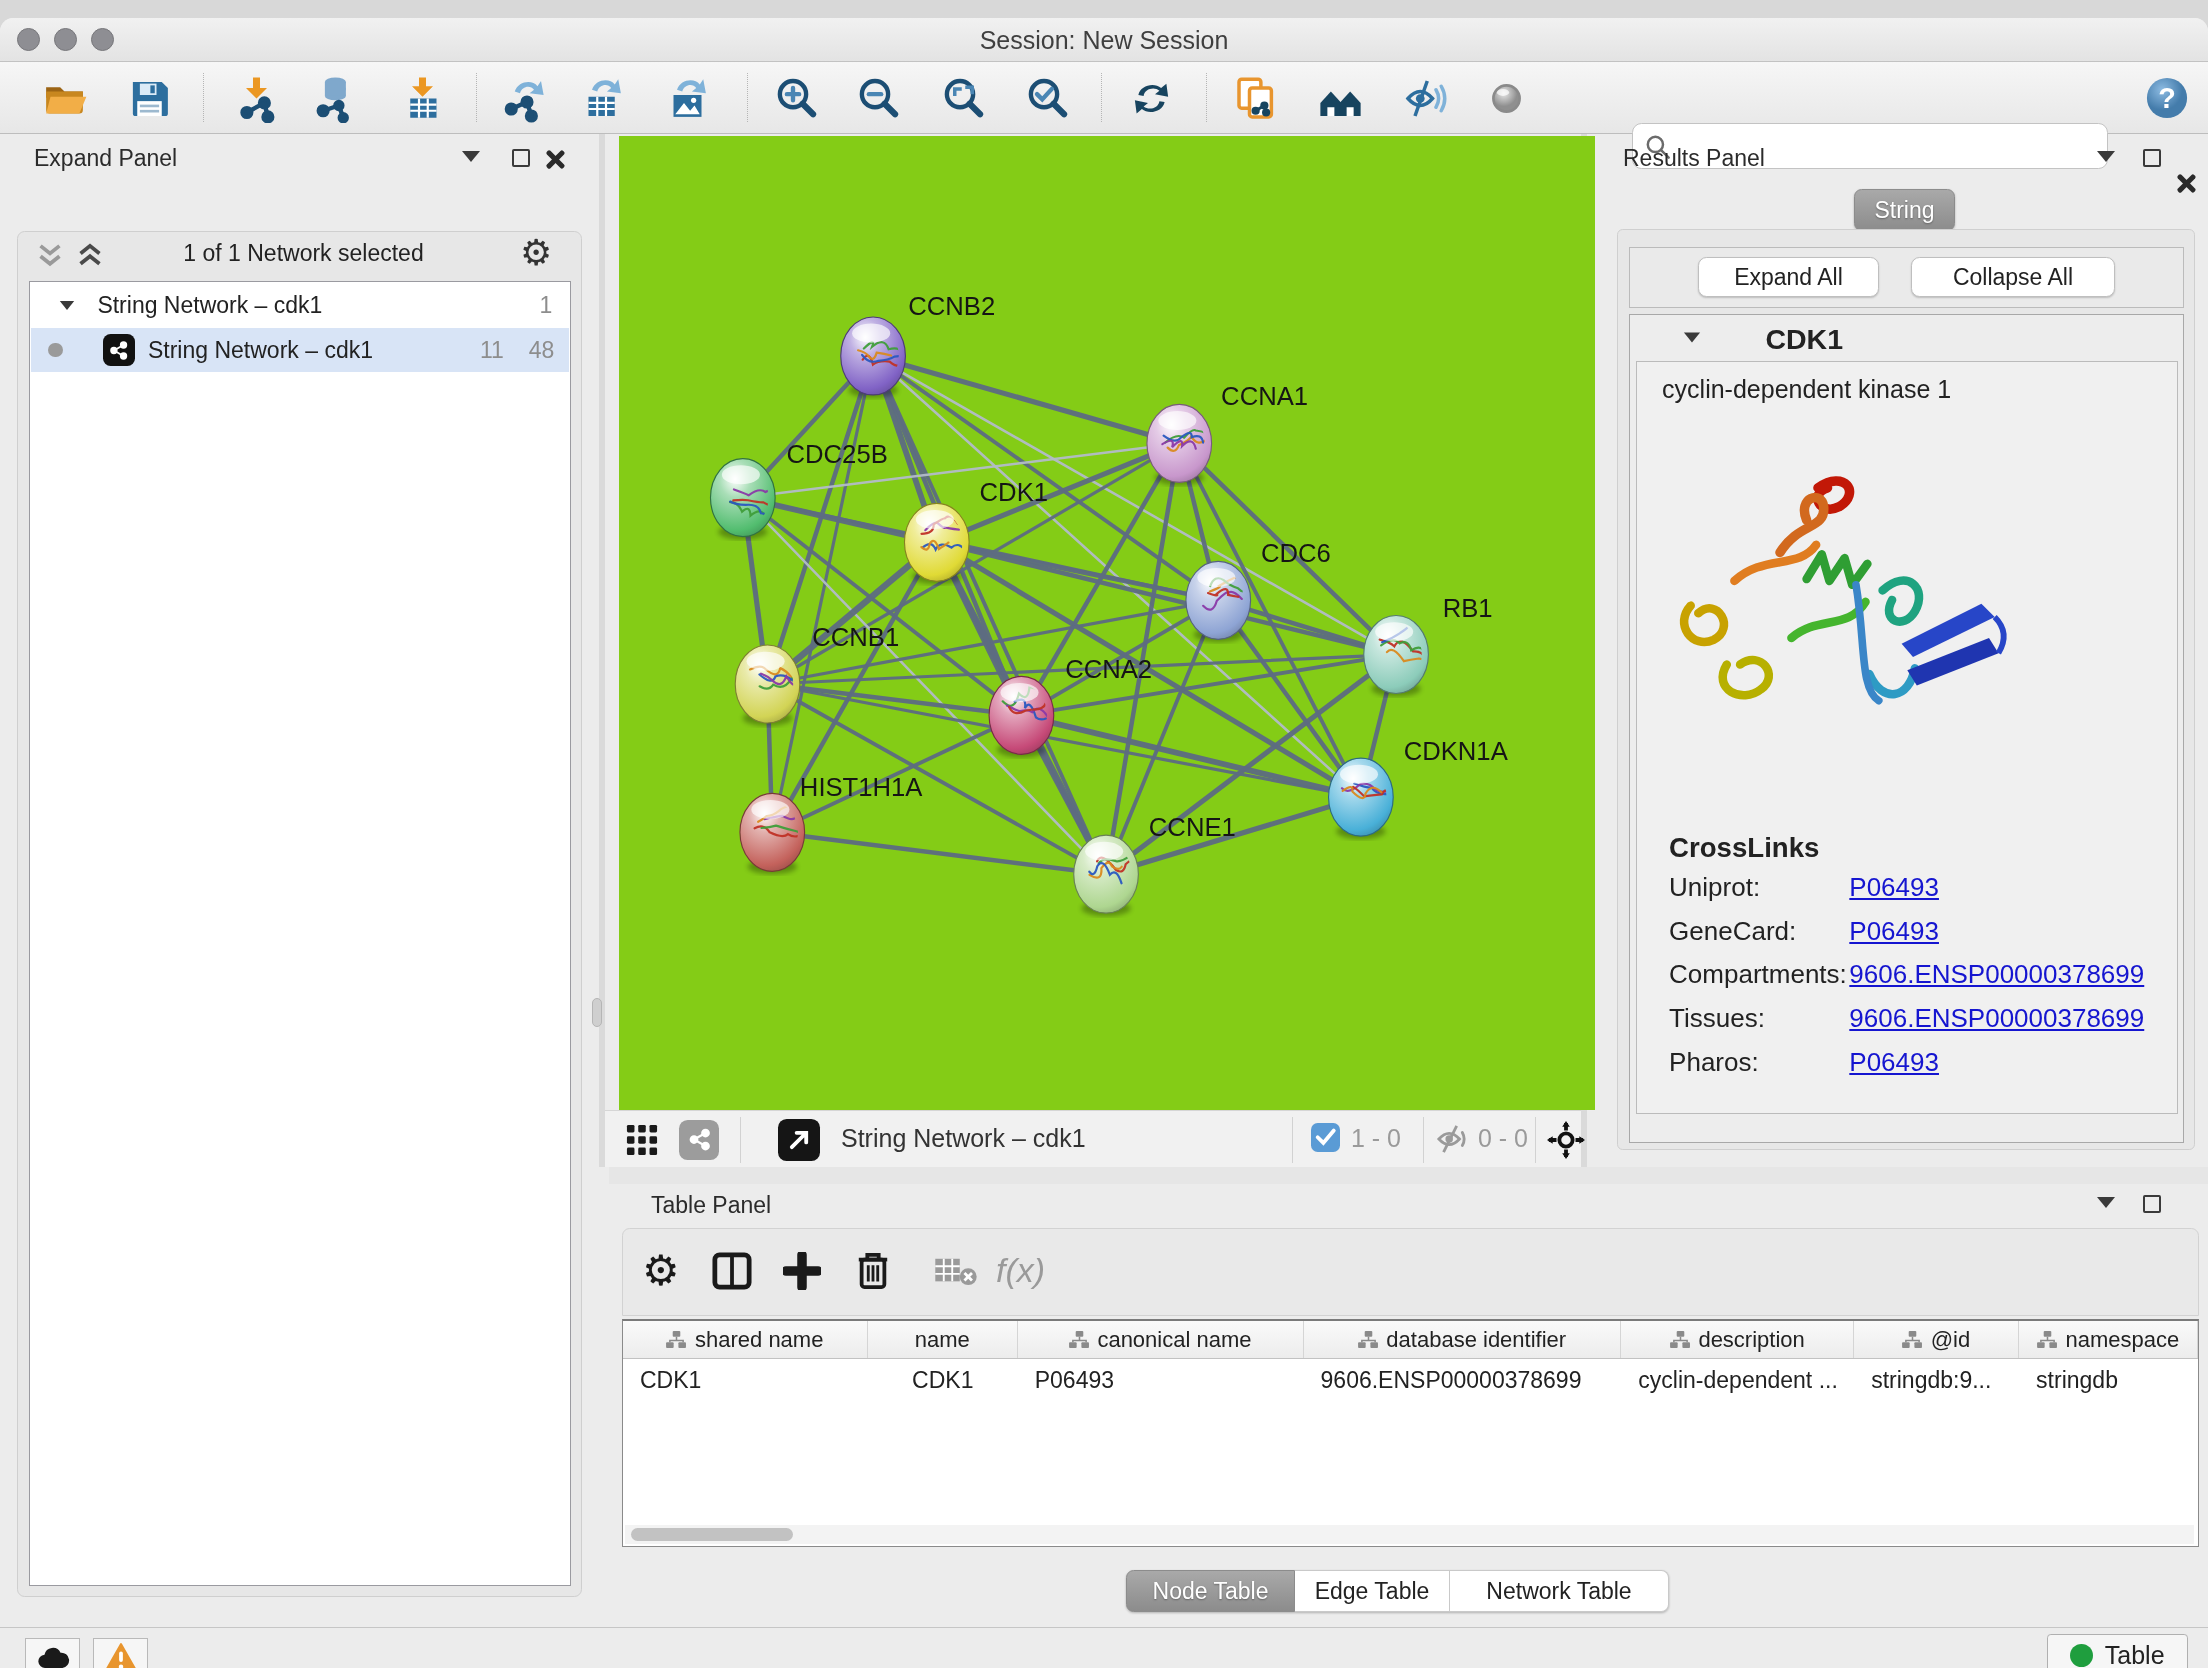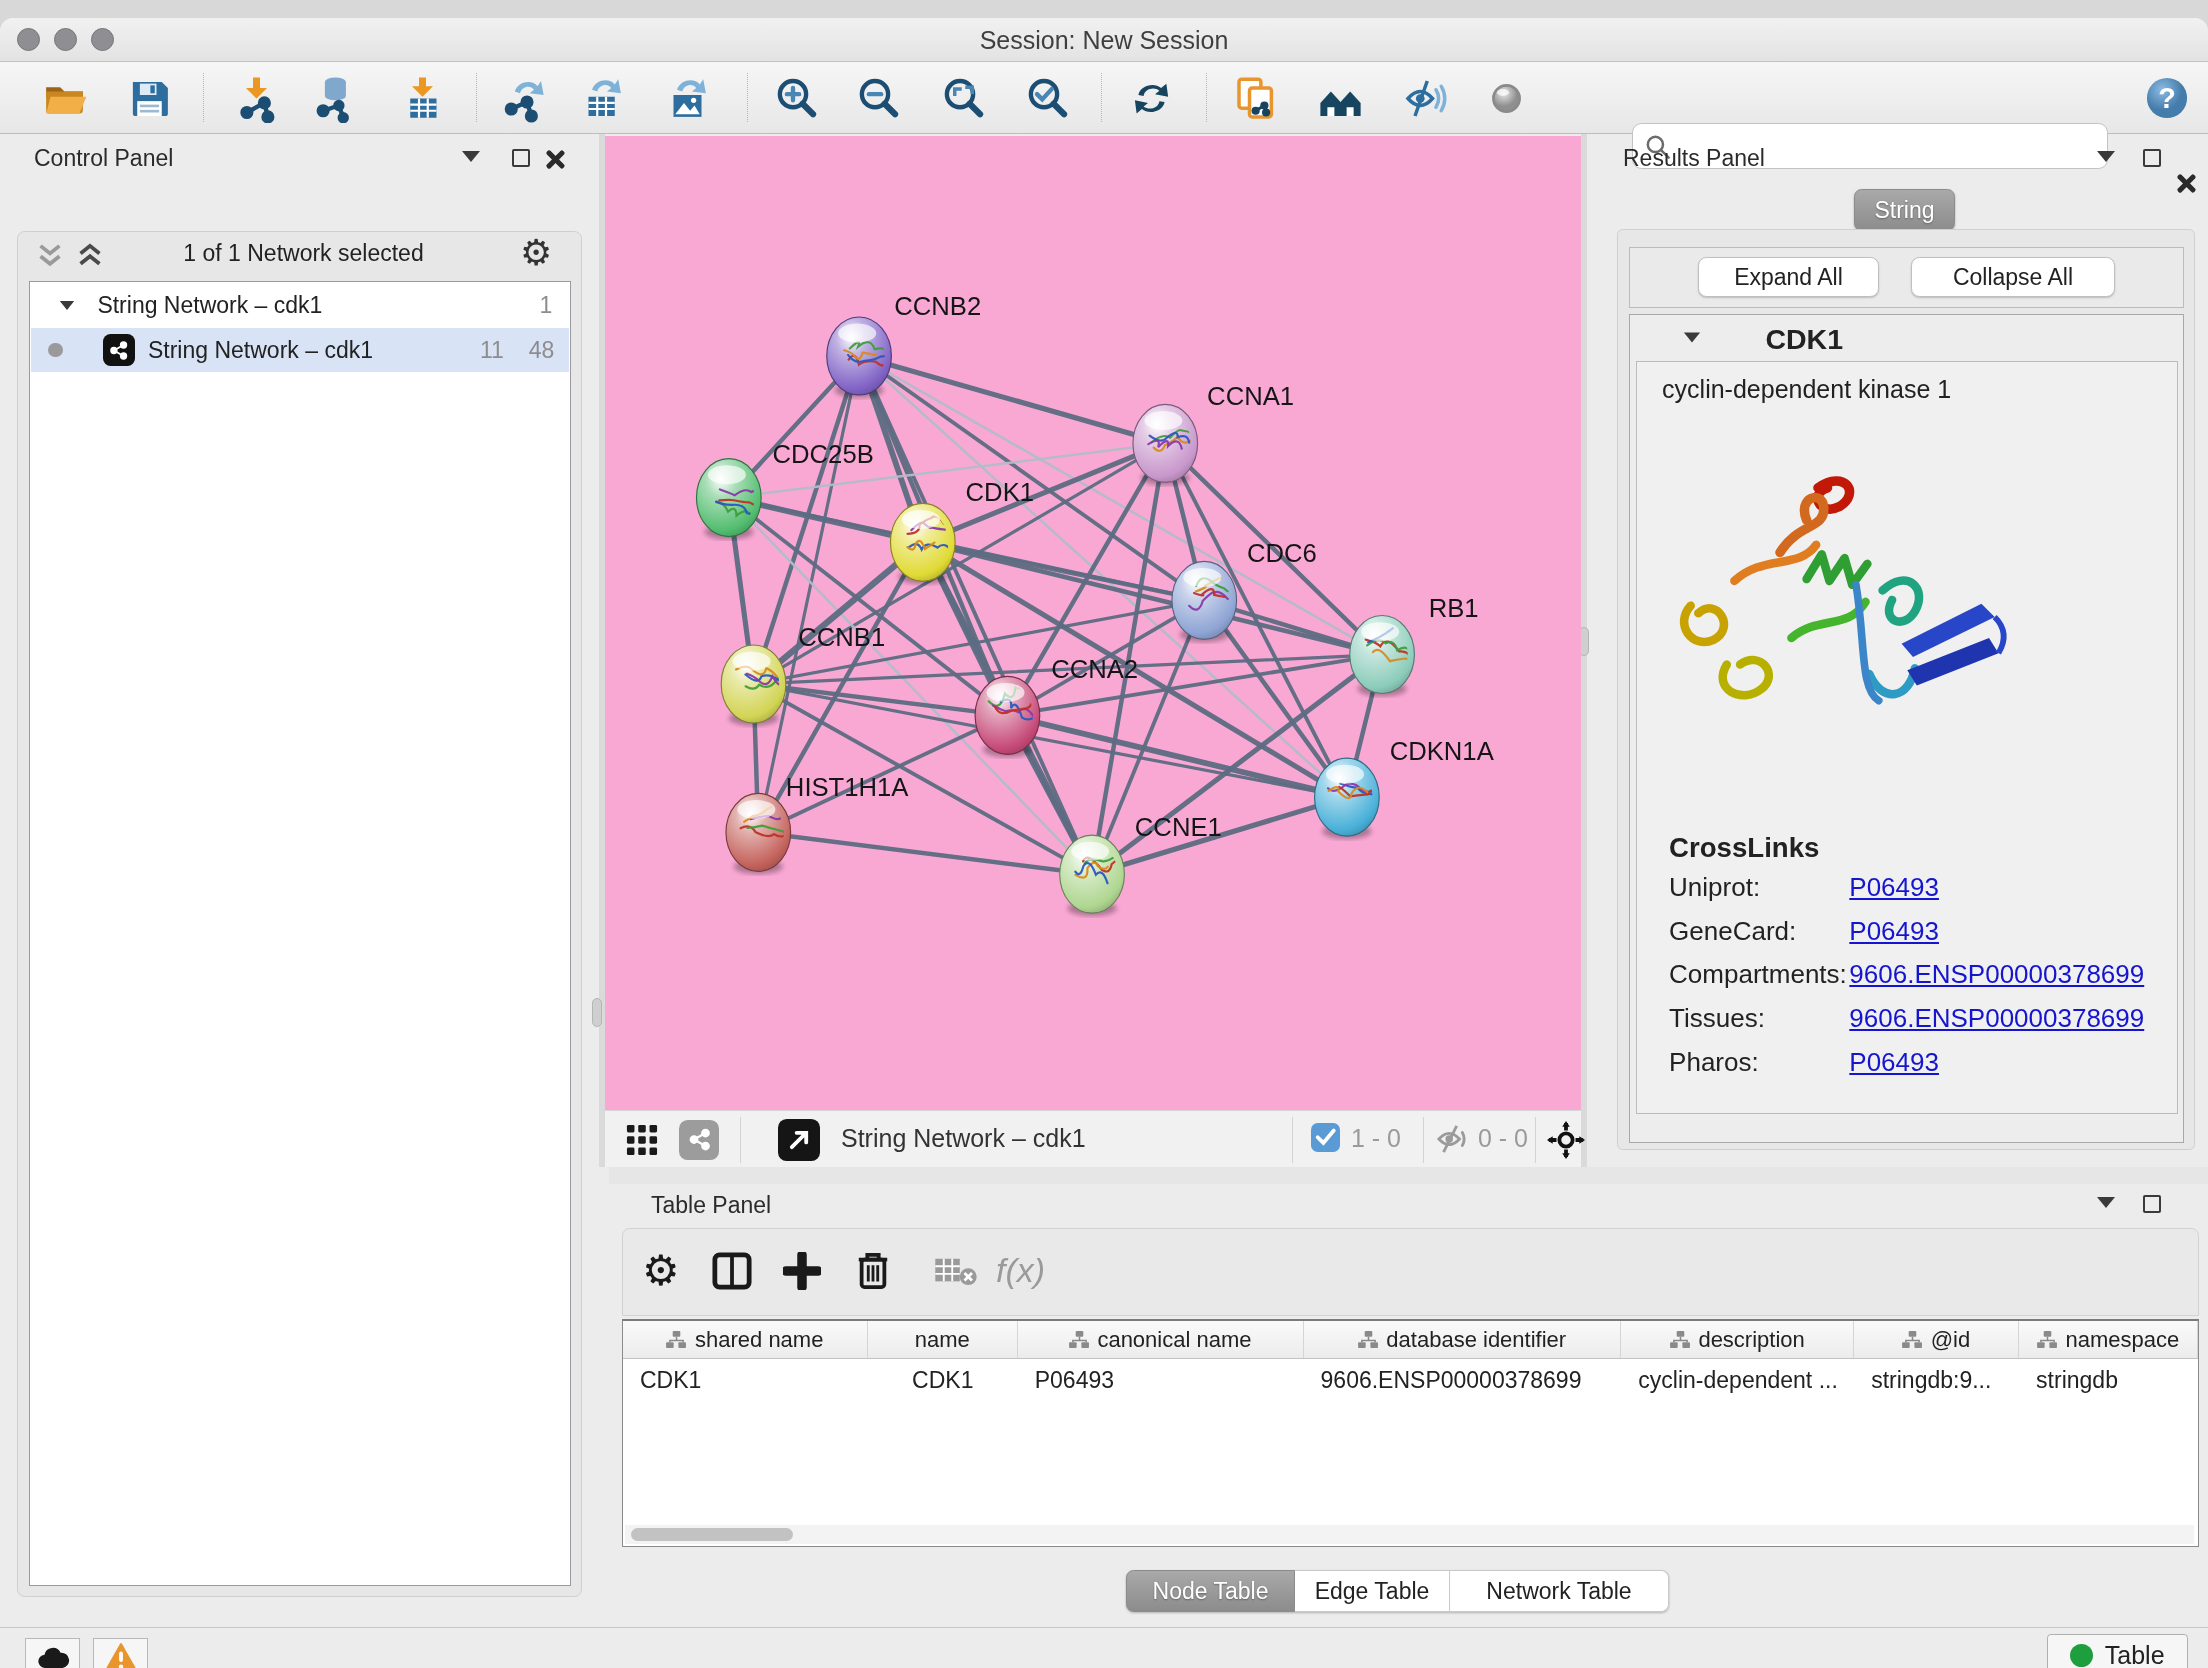--- a/index.html
+++ b/index.html
@@ -53,21 +53,21 @@
             border:1px solid #cfcfcf; border-radius:7.6px; }
   #cp-tree-box { position:absolute; left:11.4px; top:49px; width:542px; height:1305px; background:#fff;
                  border:1px solid #9a9aa0; }
   .tree-row { position:absolute; left:1px; width:538px; height:44px; display:flex; align-items:center;
               font-size:23px; cursor:pointer; }
   .tree-row .cnt { color:#8d8d8d; }
   .net-chip { width:32px; height:32px; border-radius:7.6px; background:#111; display:flex; align-items:center;
               justify-content:center; flex:0 0 auto; }
 
   
-  #canvas { position:absolute; left:605px; top:118px; width:976px; height:974px; background:#f9a8d4; }
+  #canvas { position:absolute; left:619px; top:118px; width:976px; height:974px; background:#84cc16; }
   #canvas-footer { position:absolute; left:605px; top:1092px; width:976px; height:57px; background:#f1f1f1;
                    border-top:1px solid #d6d6d6; }
   .cf-sep { position:absolute; top:5.7px; height:46px; border-left:1px solid #d2d2d2; }
   .gray-chip { width:40px; height:40px; border-radius:8.6px; background:#9c9c9c; display:flex;
                align-items:center; justify-content:center; }
   .black-chip { width:42px; height:42px; border-radius:8.6px; background:#151515; display:flex;
                 align-items:center; justify-content:center; }
   .count-txt { font-size:25px; color:#9a9a9a; }
 
   .splitter-v { position:absolute; width:5.7px; background:#dadada; }
@@ -303,21 +303,21 @@
           <stop offset="100%" stop-color="#447cab"></stop>
             </radialGradient>
           </defs>
         <circle cx="23" cy="23" r="21" fill="url(#hq)"></circle>
         <text x="23" y="33" font-size="30" font-weight="bold" fill="#fff" text-anchor="middle">?</text>
       </svg>
     </div>
   </div>
 
   <div>
-    <div class="abs panel-title" style="left:34px;top:127px">Control Panel</div>
+    <div class="abs panel-title" style="left:34px;top:127px">Expand Panel</div>
     <span class="abs tri-down" style="left:462px;top:133px"></span>
     <span class="abs sq-icon" style="left:512px;top:131px"></span>
     <span class="abs x-icon" style="left:544px;top:131px"></span>
 
 
     <div id="cp-box">
       <svg class="abs" style="left:15px;top:9.5px" width="34" height="28.5" viewBox="0 0 36 30">
         <path d="M8 4l10 8 10-8M8 15l10 8 10-8" fill="none" stroke="#9a9a9a" stroke-width="4"></path>
       </svg>
       <svg class="abs" style="left:55px;top:9.5px" width="34" height="28.5" viewBox="0 0 36 30">

